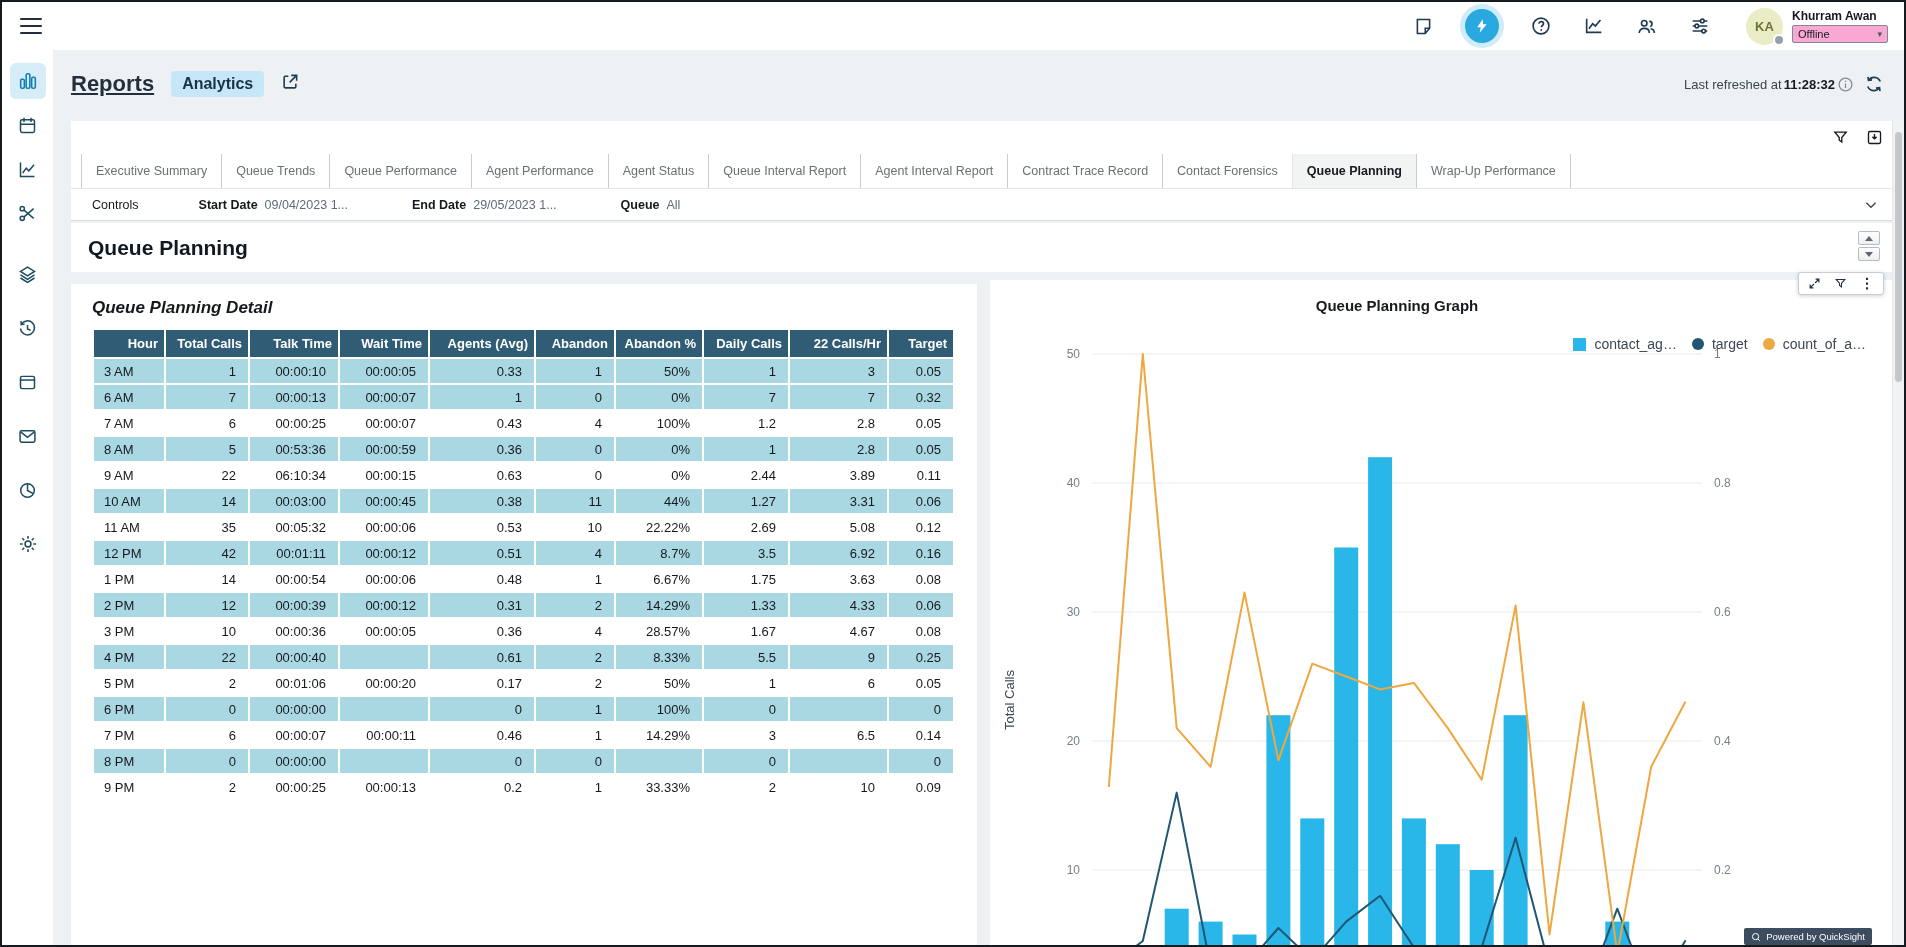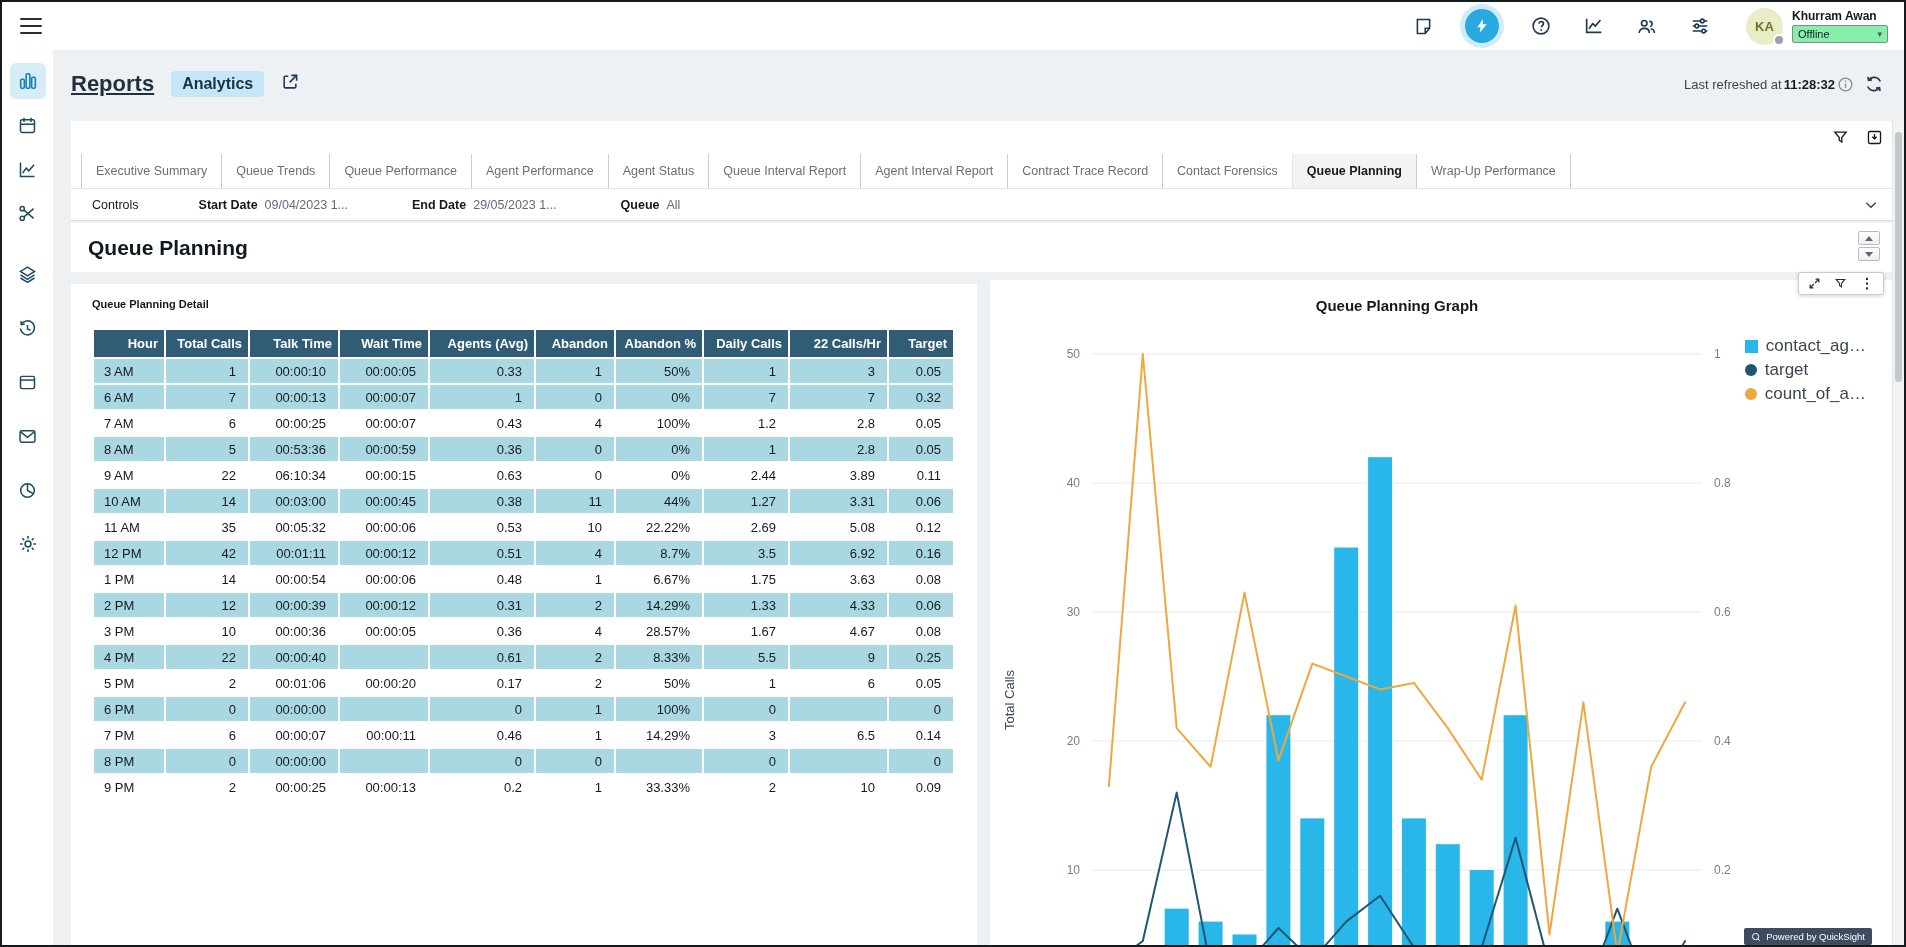--- a/index.html
+++ b/index.html
@@ -13,21 +13,21 @@
   .hamburger span { height:2.4px; background:#232f3e; border-radius:1px; }
   .topbar-right { position:absolute; right:16px; top:0; height:48px; display:flex; align-items:center; gap:31px; }
   .tb-icon { width:22px; height:22px; display:flex; align-items:center; justify-content:center; color:#1f3a52; }
   .tb-icon svg { display:block; }
   .flash-wrap { width:34px; height:34px; border-radius:50%; background:#29a9e0; display:flex; align-items:center; justify-content:center; box-shadow:0 0 0 5px rgba(41,169,224,.22); }
   .user-block { display:flex; align-items:center; gap:9px; margin-left:4px; }
   .avatar { position:relative; width:37px; height:37px; border-radius:50%; background:#e9ecc4; color:#6d7433; font-weight:bold; font-size:13px; display:flex; align-items:center; justify-content:center; }
   .avatar .dot { position:absolute; right:-2px; bottom:-1px; width:12px; height:12px; border-radius:50%; background:#97a0a8; border:2px solid #fff; }
   .user-meta { display:flex; flex-direction:column; gap:2px; }
   .user-name { font-size:12px; font-weight:700; color:#16191f; }
-  .status-select { width:96px; height:18px; border:1px solid #84898f; border-radius:2px; background:#86efac; font-size:11px; color:#16191f; display:flex; align-items:center; justify-content:space-between; padding:0 5px; cursor:pointer; }
+  .status-select { width:96px; height:18px; border:1px solid #84898f; border-radius:2px; background:#f9a8d4; font-size:11px; color:#16191f; display:flex; align-items:center; justify-content:space-between; padding:0 5px; cursor:pointer; }
   .status-select .chev { font-size:9px; color:#555; }
 
   
   .sidebar { position:absolute; top:48px; left:0; bottom:0; width:52px; background:#fff; border-right:1px solid #eef0f2; }
   .side-item { width:36px; height:36px; margin:8px auto 0; border-radius:6px; display:flex; align-items:center; justify-content:center; color:#1d4a5e; cursor:pointer; }
   .side-item:first-child { margin-top:13px; }
   .side-item.gap { margin-top:25px; }
   .side-item.wide { margin-top:18px; }
   .side-item.active { background:#d6edf8; color:#0d7fb5; }
 
@@ -58,34 +58,34 @@
   .controls-chevron { margin-left:auto; color:#3a4450; display:flex; cursor:pointer; }
   .heading-band { position:absolute; left:0; top:100px; width:100%; height:51px; background:#fff; border-top:2px solid #eef1f4; display:flex; align-items:center; }
   .sheet-title { font-size:21px; font-weight:700; color:#101820; margin-left:17px; }
   .spinner { position:absolute; right:15px; top:8px; display:flex; flex-direction:column; gap:2px; }
   .spin-btn { width:22px; height:14px; border:1px solid #b6bbc0; background:linear-gradient(#fdfdfd,#edf0f2); display:flex; align-items:center; justify-content:center; cursor:pointer; border-radius:2px; }
   .tri-up { width:0; height:0; border-left:4px solid transparent; border-right:4px solid transparent; border-bottom:5px solid #5f6670; }
   .tri-dn { width:0; height:0; border-left:4px solid transparent; border-right:4px solid transparent; border-top:5px solid #5f6670; }
 
   
   .table-card { position:absolute; left:17px; top:234px; width:906px; height:665px; background:#fff; }
-  .table-title { position:absolute; left:21px; top:14px; font-size:11px; font-weight:700; color:#16191f; }
+  .table-title { position:absolute; left:21px; top:14px; font-size:17px; font-weight:700; color:#16191f;font-style:italic; }
   table.qp { position:absolute; left:21px; top:44px; border-collapse:separate; border-spacing:2px; font-size:13px; color:#16191f; }
   table.qp th { background:#305d75; color:#fff; font-weight:700; padding:6px 6px; text-align:right; white-space:nowrap; }
   table.qp td { padding:4.5px 12px 4.5px 6px; text-align:right; white-space:nowrap; background:#fff; }
   table.qp tr.alt td { background:#a9d8e2; }
   table.qp td.c-left { text-align:left; padding-left:10px; }
 
   
   .chart-card { position:absolute; left:936px; top:230px; width:902px; height:669px; background:#fff; }
   .chart-title { position:absolute; left:102px; top:17px; width:610px; text-align:center; font-size:15px; font-weight:700; color:#16191f; }
   .chart-toolbar { position:absolute; top:-8px; right:8px; background:#fff; border:1px solid #c9cdd1; border-radius:3px; box-shadow:0 1px 4px rgba(0,0,0,.18); display:flex; align-items:center; gap:13px; padding:4px 9px; color:#232f3e; }
   .chart-toolbar span { display:flex; cursor:pointer; }
   .kebab { font-size:14px; font-weight:700; line-height:13px; }
-  .legend { position:absolute; right:26px; top:56px; display:flex; flex-direction:column; gap:4px; font-size:17px; color:#3c4650; }
+  .legend { position:absolute; right:26px; top:56px; display:flex; flex-direction:row; gap:15px; font-size:14px; color:#3c4650; }
   .lg-item { display:flex; align-items:center; gap:8px; cursor:pointer; }
   .sw-square { width:13px; height:13px; }
   .sw-circle { width:12px; height:12px; border-radius:50%; }
   svg.chart { position:absolute; left:0; top:0; }
   .tickL, .tickR { font-size:12px; fill:#767f87; font-family:"Liberation Sans",sans-serif; }
   .ylab { font-size:13px; fill:#3a4652; font-family:"Liberation Sans",sans-serif; }
   .powered { position:absolute; right:20px; bottom:4px; background:#3e4c60; color:#fff; font-size:9.5px; padding:3px 7px; border-radius:2px; display:flex; align-items:center; gap:5px; }
 
   
   .scrollbar { position:absolute; right:1px; top:70px; bottom:1px; width:11px; background:#f1f2f3; border-left:1px solid #e3e5e7; }

